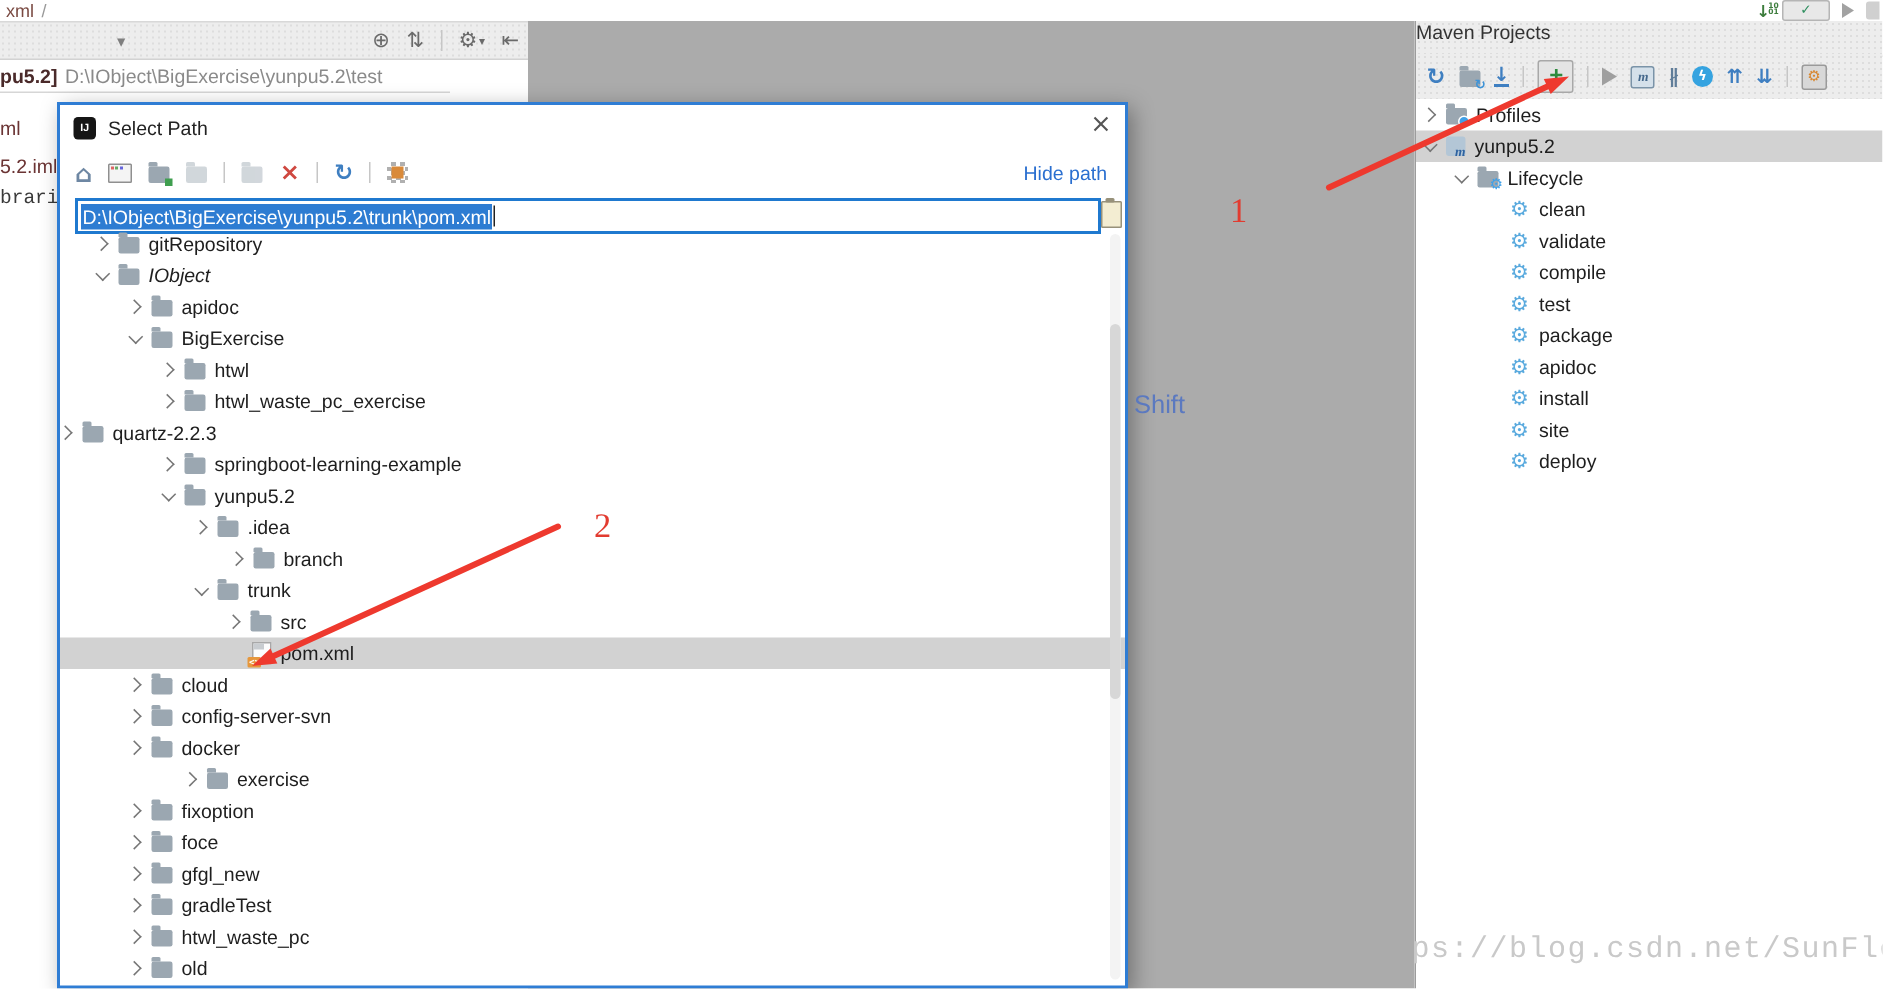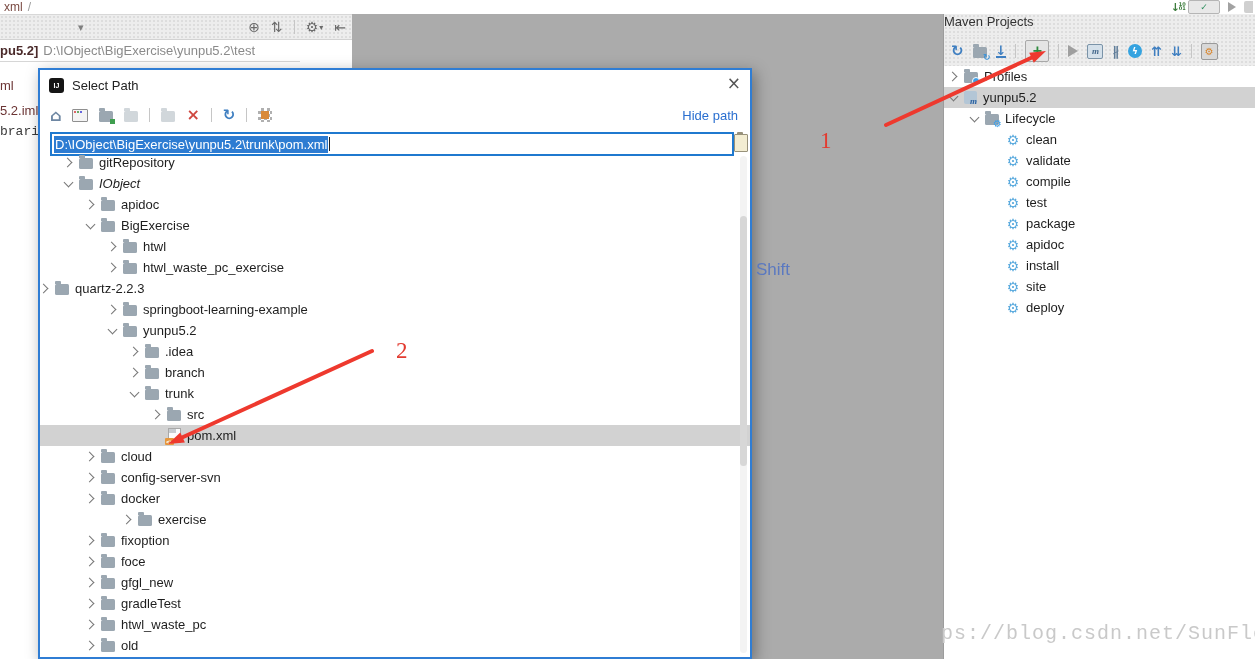--- a/index.html
+++ b/index.html
@@ -351,21 +351,21 @@
         <span class="ticon i-folder"></span>
         <span class="tlabel">yunpu5.2</span>
       </div>
       <div class="trow" style="padding-left: 90px;">
         <span class="chevwrap">
           <span class="chev collapsed"></span>
         </span>
         <span class="ticon i-folder"></span>
         <span class="tlabel">.idea</span>
       </div>
-      <div class="trow" style="padding-left: 90px;">
+      <div class="trow" style="padding-left: 114px;">
         <span class="chevwrap">
           <span class="chev collapsed"></span>
         </span>
         <span class="ticon i-folder"></span>
         <span class="tlabel">branch</span>
       </div>
       <div class="trow" style="padding-left: 90px;">
         <span class="chevwrap">
           <span class="chev expanded"></span>
         </span>

